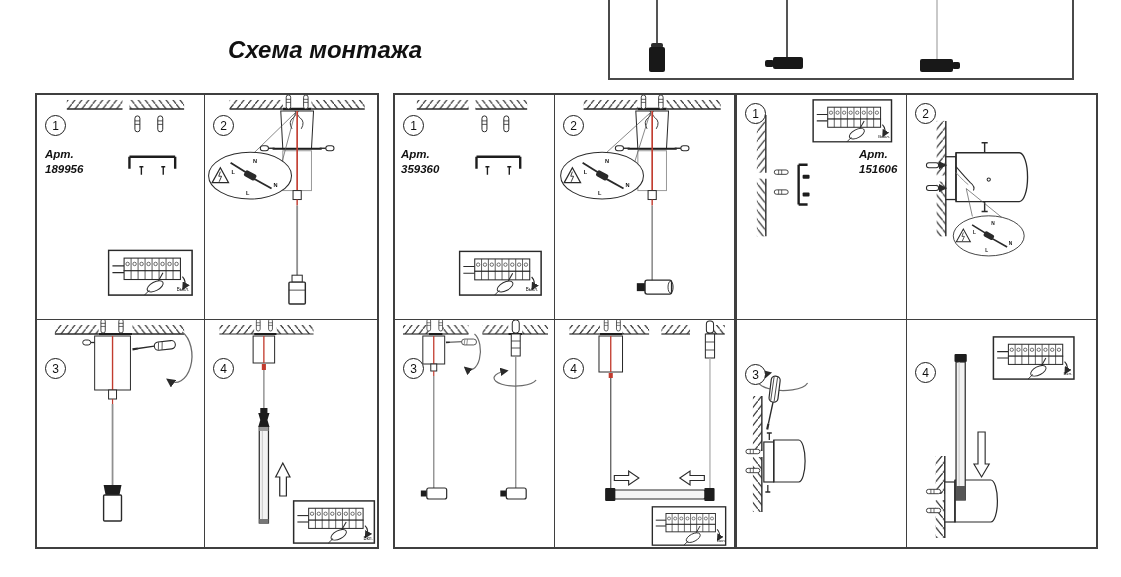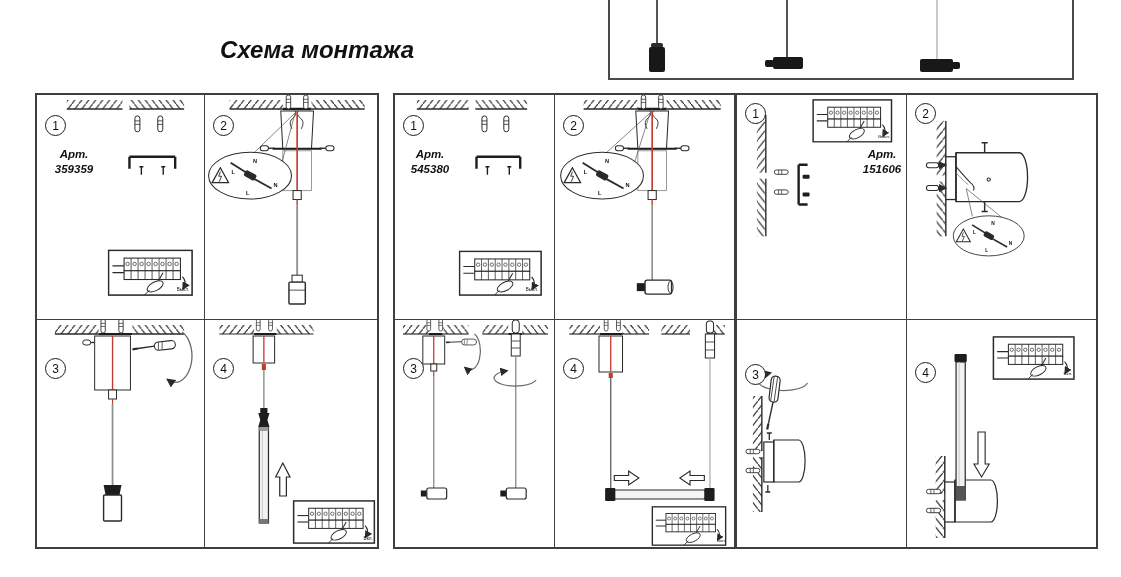--- a/index.html
+++ b/index.html
@@ -1,33 +1,33 @@
 <!DOCTYPE html>
 <html><head>
 <meta charset="utf-8">
 <style>
   html,body{margin:0;padding:0;background:#fff;}
   #canvas{position:relative;width:1121px;height:577px;background:#fff;overflow:hidden;
           font-family:"Liberation Sans",sans-serif;}
-  .title{position:absolute;left:220px;top:36px;font:italic bold 24px "Liberation Sans",sans-serif;color:#111;}
+  .title{position:absolute;left:228px;top:36px;font:italic bold 24px "Liberation Sans",sans-serif;color:#111;}
   
   .prodbox{position:absolute;left:608px;top:-12px;width:462px;height:88px;border:2px solid #4a4a4a;background:#fff;}
   .cord{position:absolute;width:1.5px;background:#555;top:0;}
   .pendant{position:absolute;background:#181818;border-radius:2px;}
   
   .panel{position:absolute;border:2px solid #3f3f3f;background:#fff;display:grid;}
   .cell{position:relative;overflow:hidden;background:#fff;}
   .cell.br{border-right:1.6px solid #3f3f3f;}
   .cell.bb{border-bottom:1.6px solid #3f3f3f;}
   svg.draw{position:absolute;left:0;top:0;width:100%;height:100%;}
   .stepnum{position:absolute;left:8px;width:19px;height:19px;border:1.6px solid #1d1d1d;border-radius:50%;
            display:flex;align-items:center;justify-content:center;background:#fff;color:#111;
            font:12px "Liberation Sans",sans-serif;z-index:2;}
   .art{position:absolute;font:italic bold 11.5px "Liberation Sans",sans-serif;color:#111;
-       text-align:center;line-height:1.3;z-index:2;}
+       line-height:1.3;z-index:2;}
   text{font-family:"Liberation Sans",sans-serif;fill:#111;}
 </style>
 </head>
 <body>
 
 <div id="canvas">
 
   <svg width="0" height="0" style="position:absolute" aria-hidden="true">
     <defs>
       <pattern id="hp1" width="7" height="9" patternUnits="userSpaceOnUse">
@@ -114,21 +114,21 @@
     <div class="pendant" style="left:310px;top:69px;width:33px;height:13px;"></div>
     <div class="pendant" style="left:342px;top:72px;width:8px;height:7px;"></div>
   </div>
 
   <div class="panel" style="left:35px;top:93px;width:340px;height:452px;grid-template-columns:168px 1fr;grid-template-rows:225px 1fr;">
 
     <div class="cell br bb">
       <div class="stepnum" style="top:20px">1</div>
       <div class="art" style="left:8px;top:52px;width:58px;">
         <div>Арт.</div>
-        <div>359359</div>
+        <div>189956</div>
       </div>
       <svg class="draw" viewBox="0 0 168 225" preserveAspectRatio="none">
         <g>
           <rect x="30" y="5" width="56" height="9" fill="url(#hp1)"></rect>
             <line x1="30" y1="14" x2="86" y2="14" stroke="#2a2a2a" stroke-width="1.4"></line>
           <rect x="93" y="5" width="55" height="9" fill="url(#hp2)"></rect>
             <line x1="93" y1="14" x2="148" y2="14" stroke="#2a2a2a" stroke-width="1.4"></line>
         </g>
         <use href="#anchorV" x="97" y="20" width="8" height="18"></use>
         <use href="#anchorV" x="120" y="20" width="8" height="18"></use>
@@ -241,21 +241,21 @@
       </svg>
     </div>
   </div>
 
   <div class="panel" style="left:393px;top:93px;width:339px;height:452px;grid-template-columns:160px 1fr;grid-template-rows:225px 1fr;">
 
     <div class="cell br bb">
       <div class="stepnum" style="top:20px">1</div>
       <div class="art" style="left:6px;top:52px;width:58px;">
         <div>Арт.</div>
-        <div>545380</div>
+        <div>359360</div>
       </div>
       <svg class="draw" viewBox="0 0 160 225" preserveAspectRatio="none">
         <g>
           <rect x="22" y="5" width="52" height="9" fill="url(#hp1)"></rect>
             <line x1="22" y1="14" x2="74" y2="14" stroke="#2a2a2a" stroke-width="1.4"></line>
           <rect x="81" y="5" width="52" height="9" fill="url(#hp2)"></rect>
             <line x1="81" y1="14" x2="133" y2="14" stroke="#2a2a2a" stroke-width="1.4"></line>
         </g>
         <use href="#anchorV" x="86" y="20" width="8" height="18"></use>
         <use href="#anchorV" x="108" y="20" width="8" height="18"></use>

